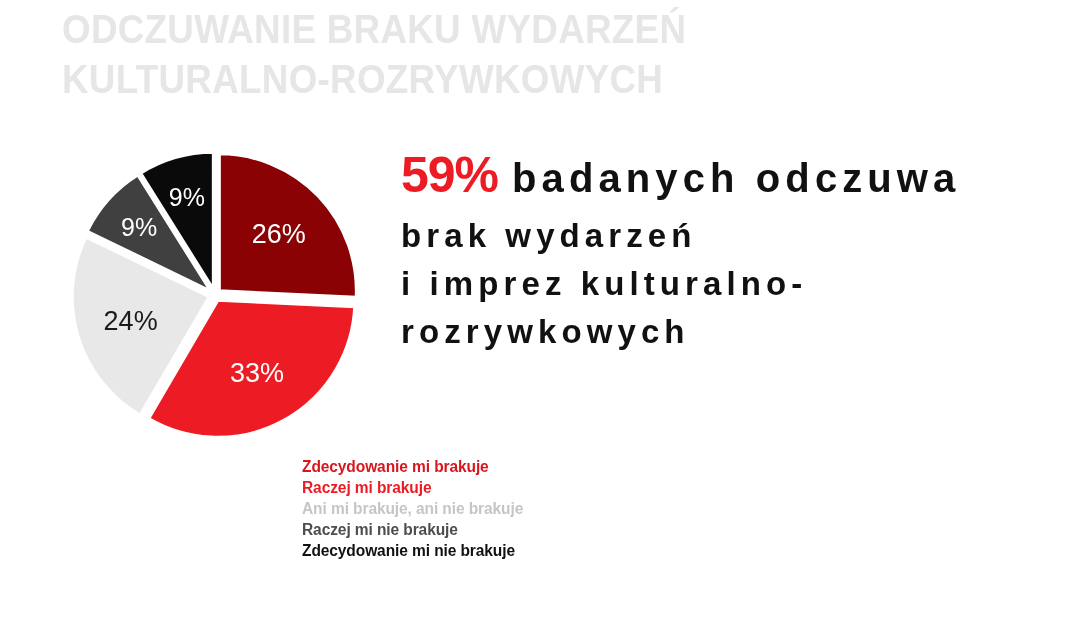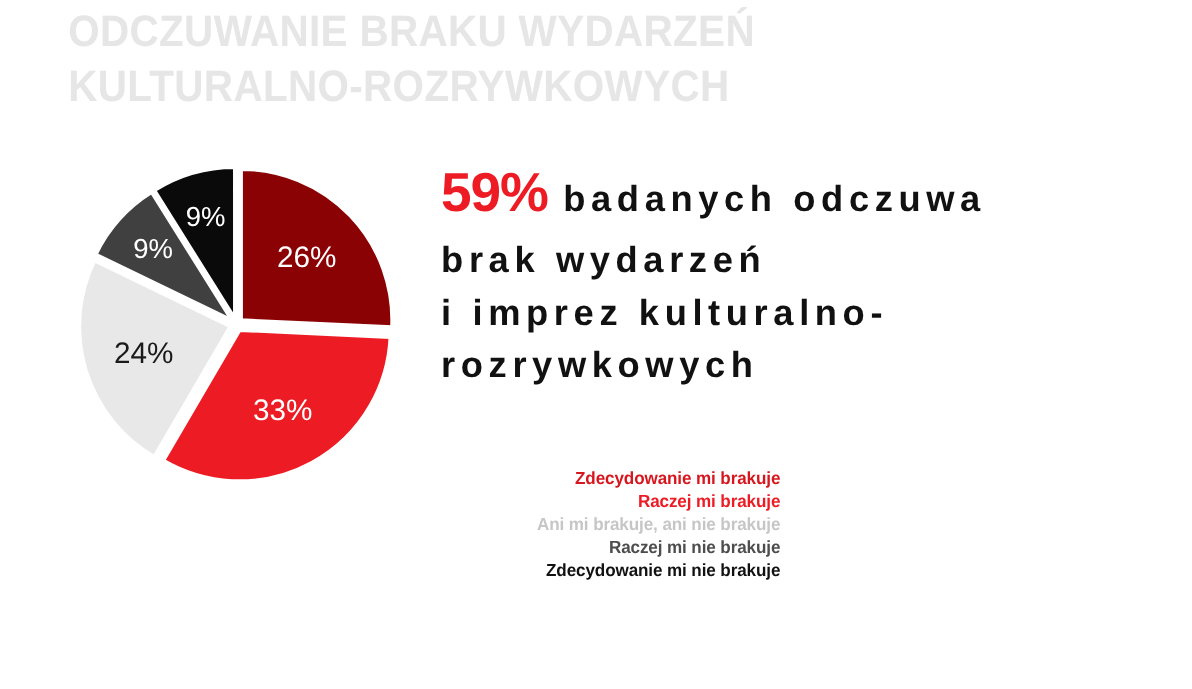--- a/index.html
+++ b/index.html
@@ -71,43 +71,42 @@
     font-family: "Liberation Sans", sans-serif;
     font-weight: bold;
     font-size: 50px;
     color: #ed1c24;
     letter-spacing: -1px;
     vertical-align: baseline;
   }
   #headline-stat-suffix {
     font-family: "Liberation Sans", sans-serif;
     font-weight: bold;
-    font-size: 33px;
+    font-size: 40px;
     color: #111111;
     letter-spacing: 5.1px;
     margin-left: 14px;
     vertical-align: baseline;
   }
   .headline-line {
     font-family: "Liberation Sans", sans-serif;
     font-weight: bold;
     font-size: 33px;
     color: #111111;
     letter-spacing: 5.1px;
     line-height: 48px;
     white-space: nowrap;
   }
 
   
   #chart-legend {
     position: absolute;
     left: 302px;
-    top: 425px;
+    top: 456px;
     width: 420px;
-    text-align: right;
   }
   .legend-entry {
     font-family: "Liberation Sans", sans-serif;
     font-weight: bold;
     font-size: 16px;
     line-height: 21px;
     letter-spacing: -0.1px;
     white-space: nowrap;
     transform: scaleX(0.97);
     transform-origin: left center;

